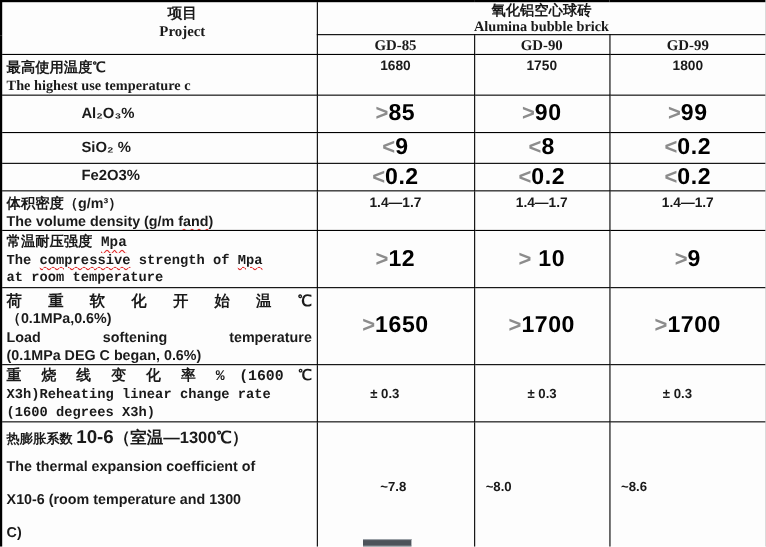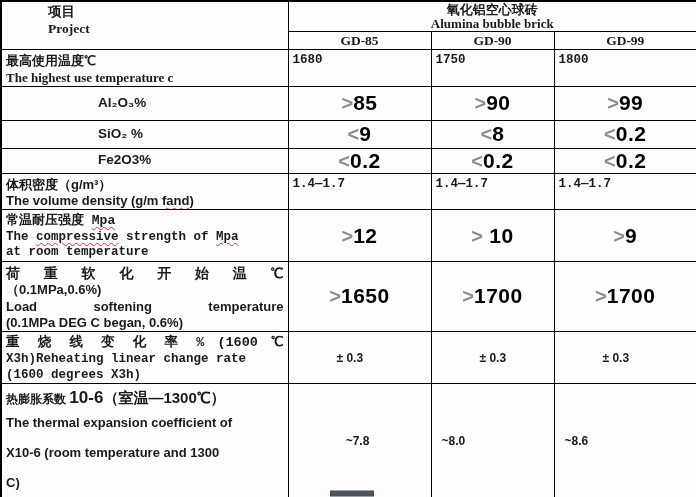--- a/index.html
+++ b/index.html
@@ -1,37 +1,37 @@
 <!DOCTYPE html>
 <html><head>
 <meta charset="utf-8">
 <style>
   html,body{margin:0;padding:0;background:#fff;}
   .page{position:relative;width:696px;height:497px;background:#fdfdfd;overflow:hidden;
         font-family:"Liberation Serif",serif;color:#1a1a1a;}
   table{position:absolute;left:0;top:0;width:696px;border-collapse:collapse;table-layout:fixed;
         border:2px solid #000;}
-  td{border:1px solid #000;padding:0 4px;font-weight:bold;vertical-align:middle;overflow:hidden;}
+  td{border:1px solid #000;padding:0 4px;font-weight:bold;vertical-align:middle;overflow:hidden;text-align:center;}
   
   .project-cell{vertical-align:top;padding-top:2px;padding-left:46px;font-size:13.5px;line-height:1.25;}
   .product-cell{text-align:center;font-size:13px;line-height:1.05;padding:1px 0;}
   .grade-cell{text-align:center;font-size:13.5px;font-family:"Liberation Serif",serif;}
   
   .lbl{text-align:left;font-size:13px;line-height:1.25;}
   .serif{font-family:"Liberation Serif",serif;}
   .sans{font-family:"Liberation Sans",sans-serif;}
   .mono{font-family:"Liberation Mono","DejaVu Sans Mono",monospace;font-size:12.5px;}
-  .chem{padding-left:96px;font-family:"Liberation Sans",sans-serif;font-size:13.5px;}
+  .chem{padding-left:72px;font-family:"Liberation Sans",sans-serif;font-size:13.5px;}
   .sq{text-decoration:underline wavy #e03030;text-decoration-thickness:1px;text-underline-offset:2px;}
   .jl{text-align:justify;text-align-last:justify;}
   
   .big{font-family:"Liberation Sans",sans-serif;font-size:21px;text-align:center;white-space:pre;}
   .big .sign{color:#8c8c8c;font-size:20px;}
   .big .num{color:#000000;letter-spacing:.5px;}
-  .sm-serif{font-family:Liberation Mono, monospace;font-size:12.5px;}
+  .sm-serif{font-family:Liberation Sans, sans-serif;font-size:12.5px;}
   .vtop{vertical-align:top;padding-top:3px;}
   .pm{font-family:"Liberation Sans",sans-serif;font-size:12px;text-align:left;padding-left:48px;}
   .tilde{font-family:"Liberation Sans",sans-serif;font-size:12px;text-align:left;padding-left:10px;}
   .tilde.center{text-align:center;padding-left:0;}
   
   .exp-line1{font-size:12px;}
   .exp-big{font-size:17px;font-family:"Liberation Sans",sans-serif;margin-top:28px;}
   .exp-paren{font-size:15px;}
   .exp-en{font-family:"Liberation Sans",sans-serif;font-size:13px;line-height:30px;text-align:justify;}
   .artifact{position:absolute;left:330px;top:490px;width:44px;height:5px;background:#4d535a;

